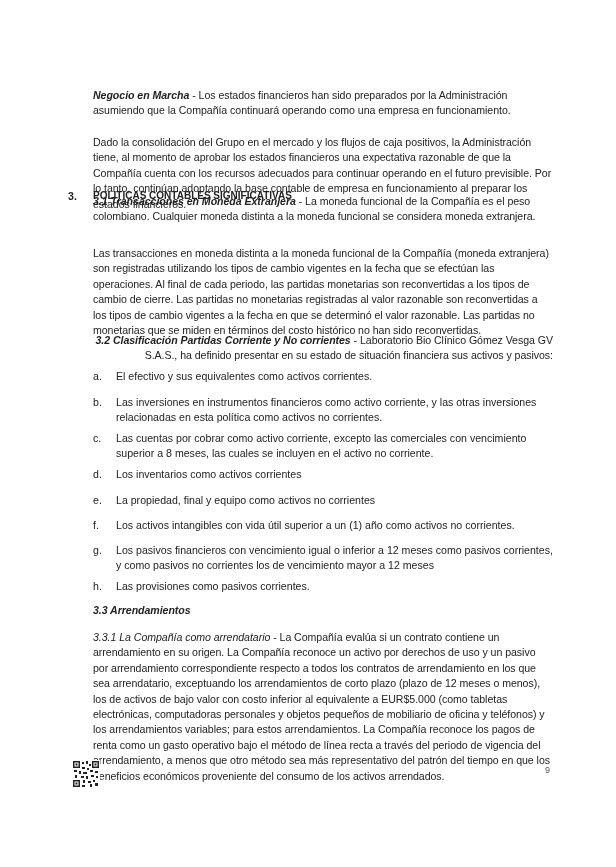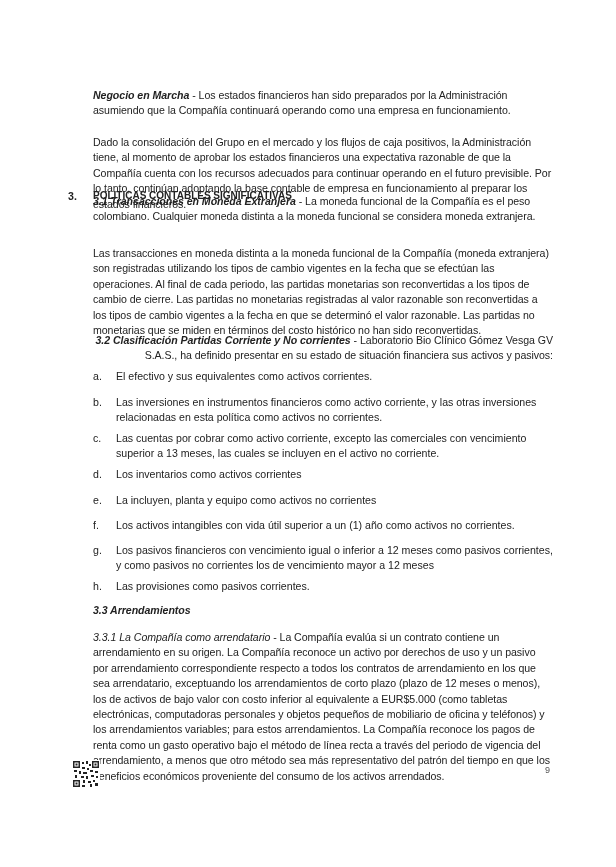--- a/index.html
+++ b/index.html
@@ -44,29 +44,29 @@
   <div class="li" style="top:369px;">
     <span class="mk">a.</span>
     <span class="tx">El efectivo y sus equivalentes como activos corrientes.</span>
   </div>
   <div class="li" style="top:395px;">
     <span class="mk">b.</span>
     <span class="tx">Las inversiones en instrumentos financieros como activo corriente, y las otras inversiones relacionadas en esta política como activos no corrientes.</span>
   </div>
   <div class="li" style="top:431px;">
     <span class="mk">c.</span>
-    <span class="tx">Las cuentas por cobrar como activo corriente, excepto las comerciales con vencimiento superior a 13 meses, las cuales se incluyen en el activo no corriente.</span>
+    <span class="tx">Las cuentas por cobrar como activo corriente, excepto las comerciales con vencimiento superior a 8 meses, las cuales se incluyen en el activo no corriente.</span>
   </div>
   <div class="li" style="top:467px;">
     <span class="mk">d.</span>
     <span class="tx">Los inventarios como activos corrientes</span>
   </div>
   <div class="li" style="top:493px;">
     <span class="mk">e.</span>
-    <span class="tx">La incluyen, planta y equipo como activos no corrientes</span>
+    <span class="tx">La propiedad, final y equipo como activos no corrientes</span>
   </div>
   <div class="li" style="top:518px;">
     <span class="mk">f.</span>
     <span class="tx">Los activos intangibles con vida útil superior a un (1) año como activos no corrientes.</span>
   </div>
   <div class="li" style="top:543px;">
     <span class="mk">g.</span>
     <span class="tx">Los pasivos financieros con vencimiento igual o inferior a 12 meses como pasivos corrientes, y como pasivos no corrientes los de vencimiento mayor a 12 meses</span>
   </div>
   <div class="li" style="top:579px;">

